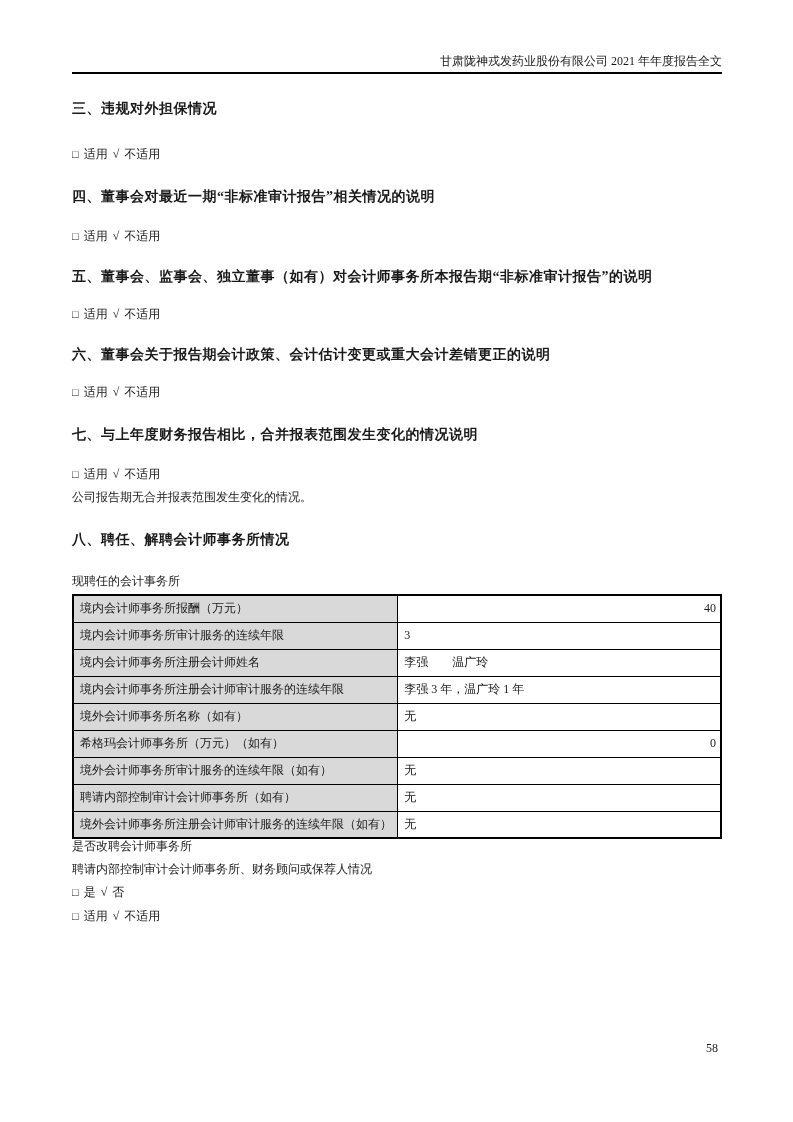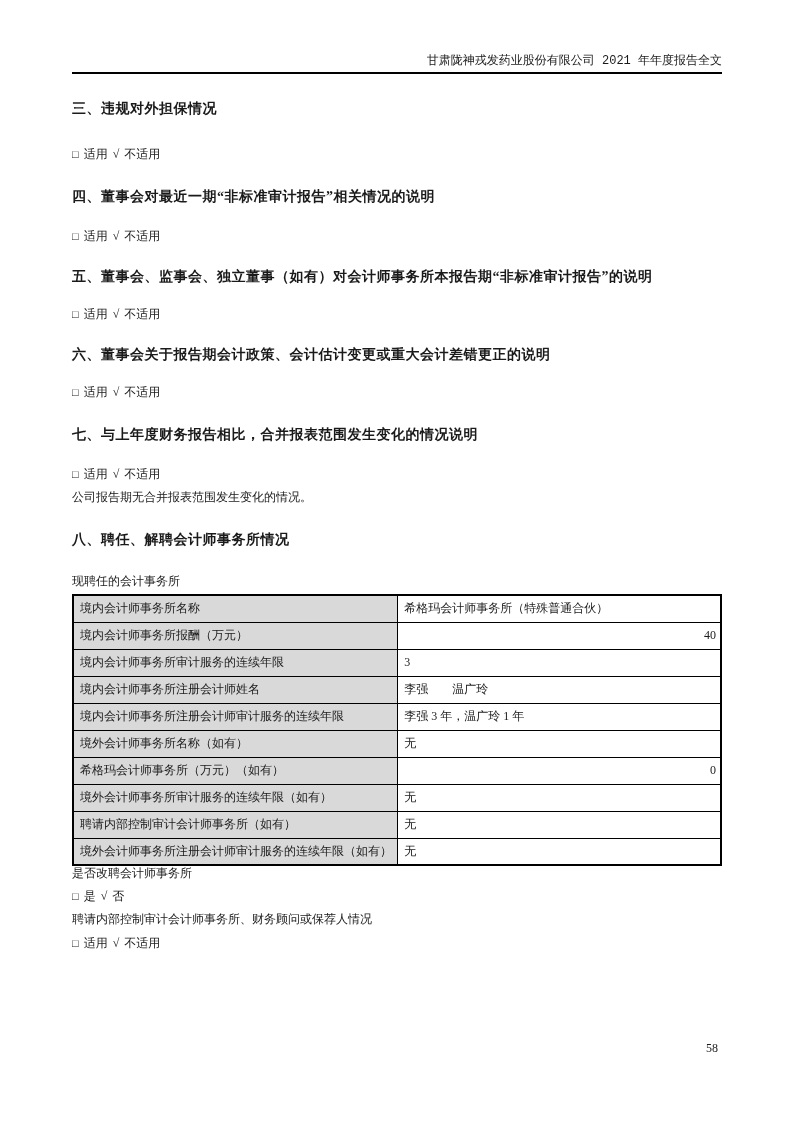--- a/index.html
+++ b/index.html
@@ -5,21 +5,21 @@
   * { box-sizing: border-box; margin: 0; padding: 0; }
   html, body { background: #ffffff; }
   body {
     width: 793px; height: 1122px;
     position: relative;
     font-family: "Liberation Serif", "DejaVu Serif", serif;
     color: #1a1a1a;
     overflow: hidden;
   }
   .content { margin: 0 71px 0 72px; }
-  .doc-header { padding-top: 54px; text-align: right; font-size: 12px; line-height: 14px; font-family: Liberation Mono, monospace; }
+  .doc-header { padding-top: 54px; text-align: right; font-size: 12px; line-height: 14px; }
   .rule { height: 2px; background: #000; margin-top: 4px; }
 
   h2.h {
     font-size: 14px; font-weight: bold; line-height: 21px;
     letter-spacing: 0.5px;
   }
   .p { font-size: 12px; line-height: 15px; }
   .check span { margin-right: 5px; }
   .check .glyph-box { font-size: 11px; }
 
@@ -90,24 +90,20 @@
     <span class="glyph-box">□</span><span>适用</span><span>√</span><span>不适用</span>
   </p>
   <p class="p mt8">公司报告期无合并报表范围发生变化的情况。</p>
 
   <h2 class="h mt24">八、聘任、解聘会计师事务所情况</h2>
   <p class="p mt24">现聘任的会计事务所</p>
 
   <table class="audit-table mt5">
     <tbody>
       <tr>
-        <td class="cell-label">境内会计师事务所名称</td>
-        <td class="cell-value">希格玛会计师事务所（特殊普通合伙）</td>
-      </tr>
-      <tr>
         <td class="cell-label">境内会计师事务所报酬（万元）</td>
         <td class="cell-value num">40</td>
       </tr>
       <tr>
         <td class="cell-label">境内会计师事务所审计服务的连续年限</td>
         <td class="cell-value">3</td>
       </tr>
       <tr>
         <td class="cell-label">境内会计师事务所注册会计师姓名</td>
         <td class="cell-value">李强　　温广玲</td>
@@ -133,23 +129,23 @@
         <td class="cell-value">无</td>
       </tr>
       <tr>
         <td class="cell-label">境外会计师事务所注册会计师审计服务的连续年限（如有）</td>
         <td class="cell-value">无</td>
       </tr>
     </tbody>
   </table>
 
   <p class="p mt10">是否改聘会计师事务所</p>
+  <p class="p mt8">聘请内部控制审计会计师事务所、财务顾问或保荐人情况</p>
   <p class="p check mt8">
     <span class="glyph-box">□</span><span>是</span><span>√</span><span>否</span>
   </p>
-  <p class="p mt8">聘请内部控制审计会计师事务所、财务顾问或保荐人情况</p>
   <p class="p check mt9">
     <span class="glyph-box">□</span><span>适用</span><span>√</span><span>不适用</span>
   </p>
 
 </div>
 
 <div class="page-number">58</div>
 
 </body></html>

